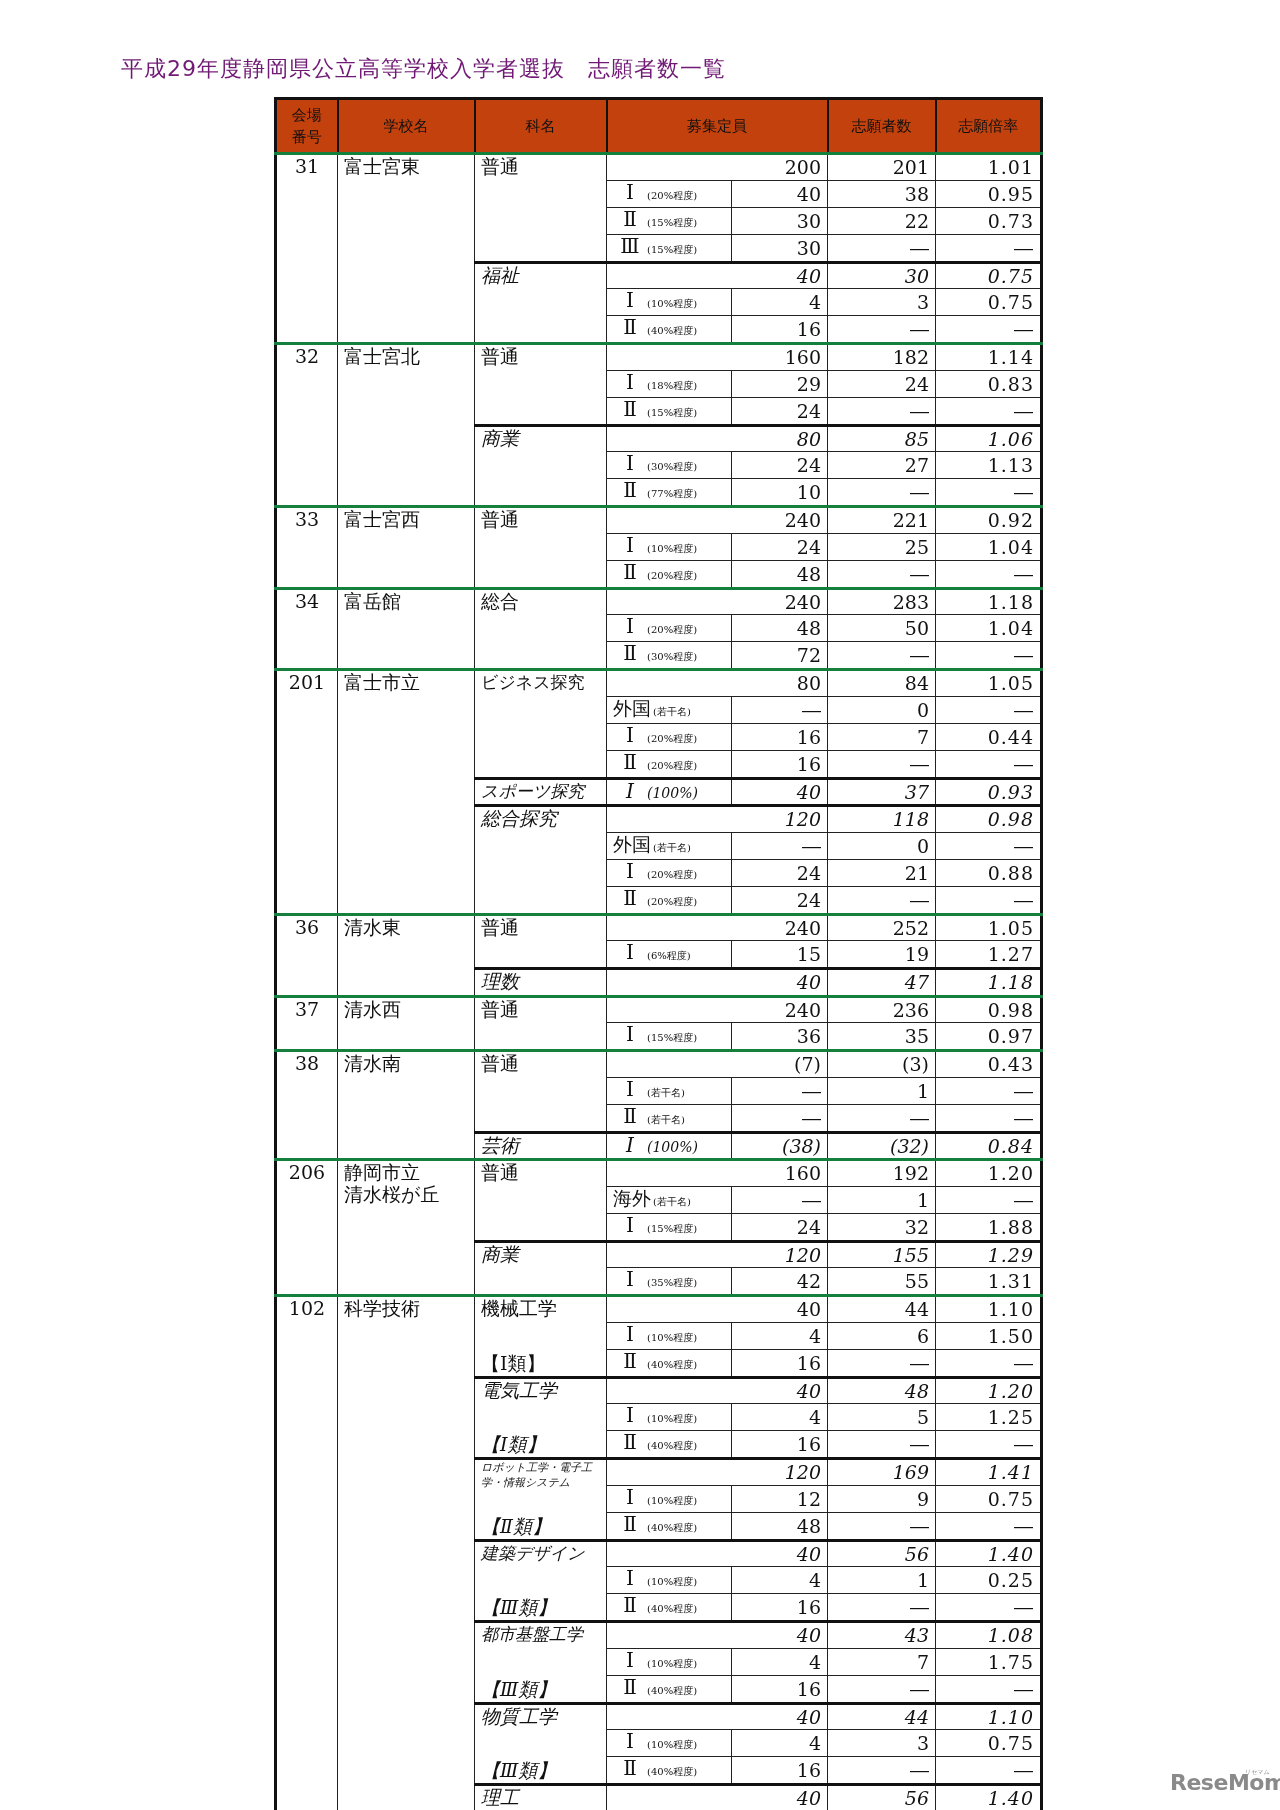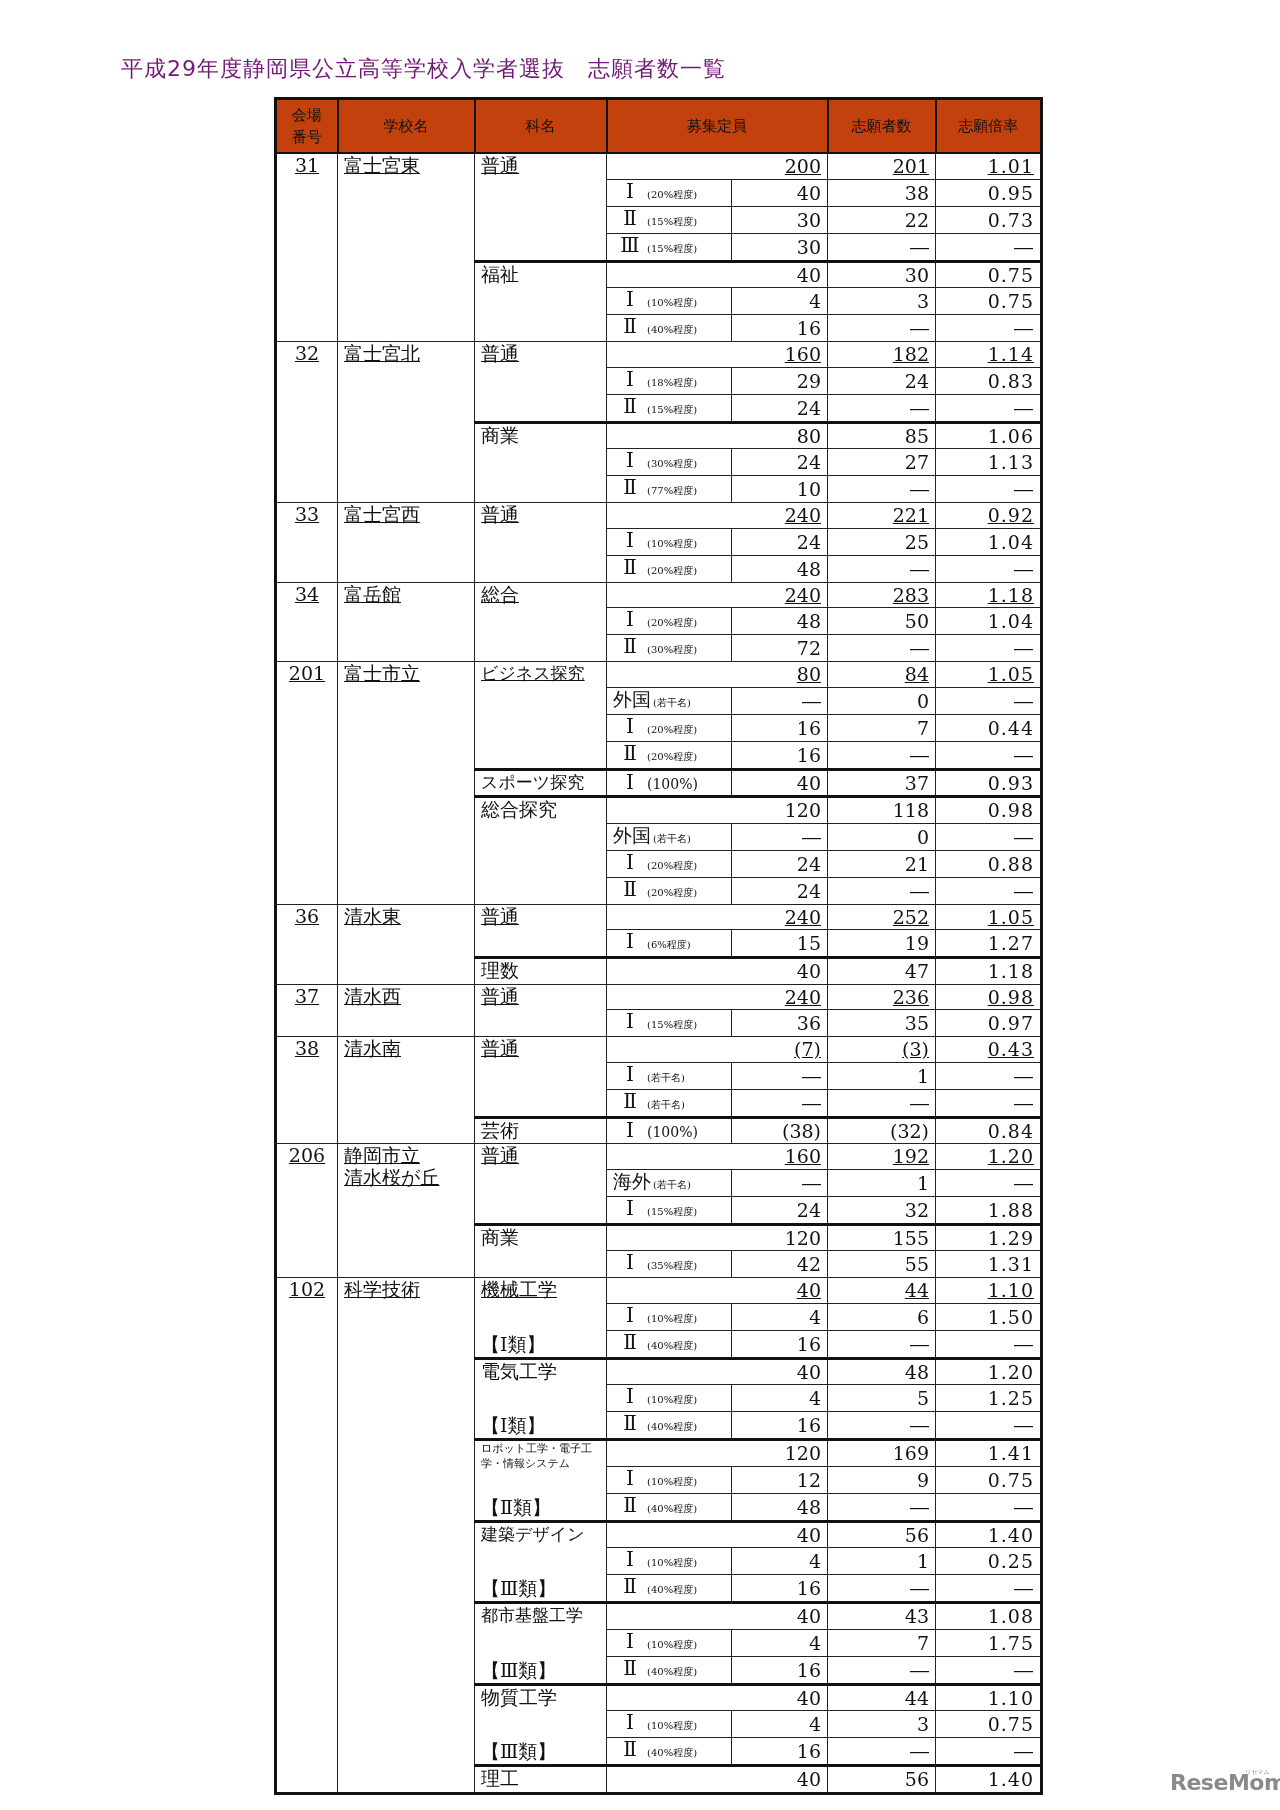--- a/index.html
+++ b/index.html
@@ -18,22 +18,22 @@
   td.dept { vertical-align:top; border-right:2px solid #111; position:relative; }
   td.capacity-main { text-align:right; border-right:2px solid #111; }
   td.sub { text-align:left; padding-left:10px; }
   td.app { text-align:right; border-right:2px solid #111; padding-right:14px; }
   td.ratio { text-align:right; padding-right:8px; letter-spacing:1px; }
   td.cap2 { text-align:right; border-right:2px solid #111; }
   .roman { display:inline-block; width:34px; font-size:20px; text-align:center; }
   .foreign { display:inline-block; width:40px; font-size:19px; }
   .note { font-size:10px; letter-spacing:0; }
   .note-lg { font-size:14px; }
-  tr.group-top td { border-top:1px solid #15803d;text-decoration:underline; }
-  tr.dept-top td.dc { border-top:3px solid #111; }
+  tr.group-top td { border-top:3px solid #15803d; }
+  tr.dept-top td.dc { border-top:3px solid #111;font-style:italic; }
   .dept-small { font-size:11px; line-height:15px; white-space:normal; }
   .dept-katakana { font-size:17px; }
   .class-tag { position:absolute; left:6px; bottom:2px; font-size:19px; }
   .logo { position:absolute; left:1170px; top:1770px; font-family:"DejaVu Sans","Liberation Sans",sans-serif;
           font-weight:bold; font-size:22px; color:#8a8a8a; letter-spacing:-0.5px; }
   .logo-sub { position:absolute; left:1245px; top:1768px; font-size:6px; color:#888;
               font-family:"DejaVu Sans","Liberation Sans",sans-serif; }
 </style>
 </head>
 <body>

